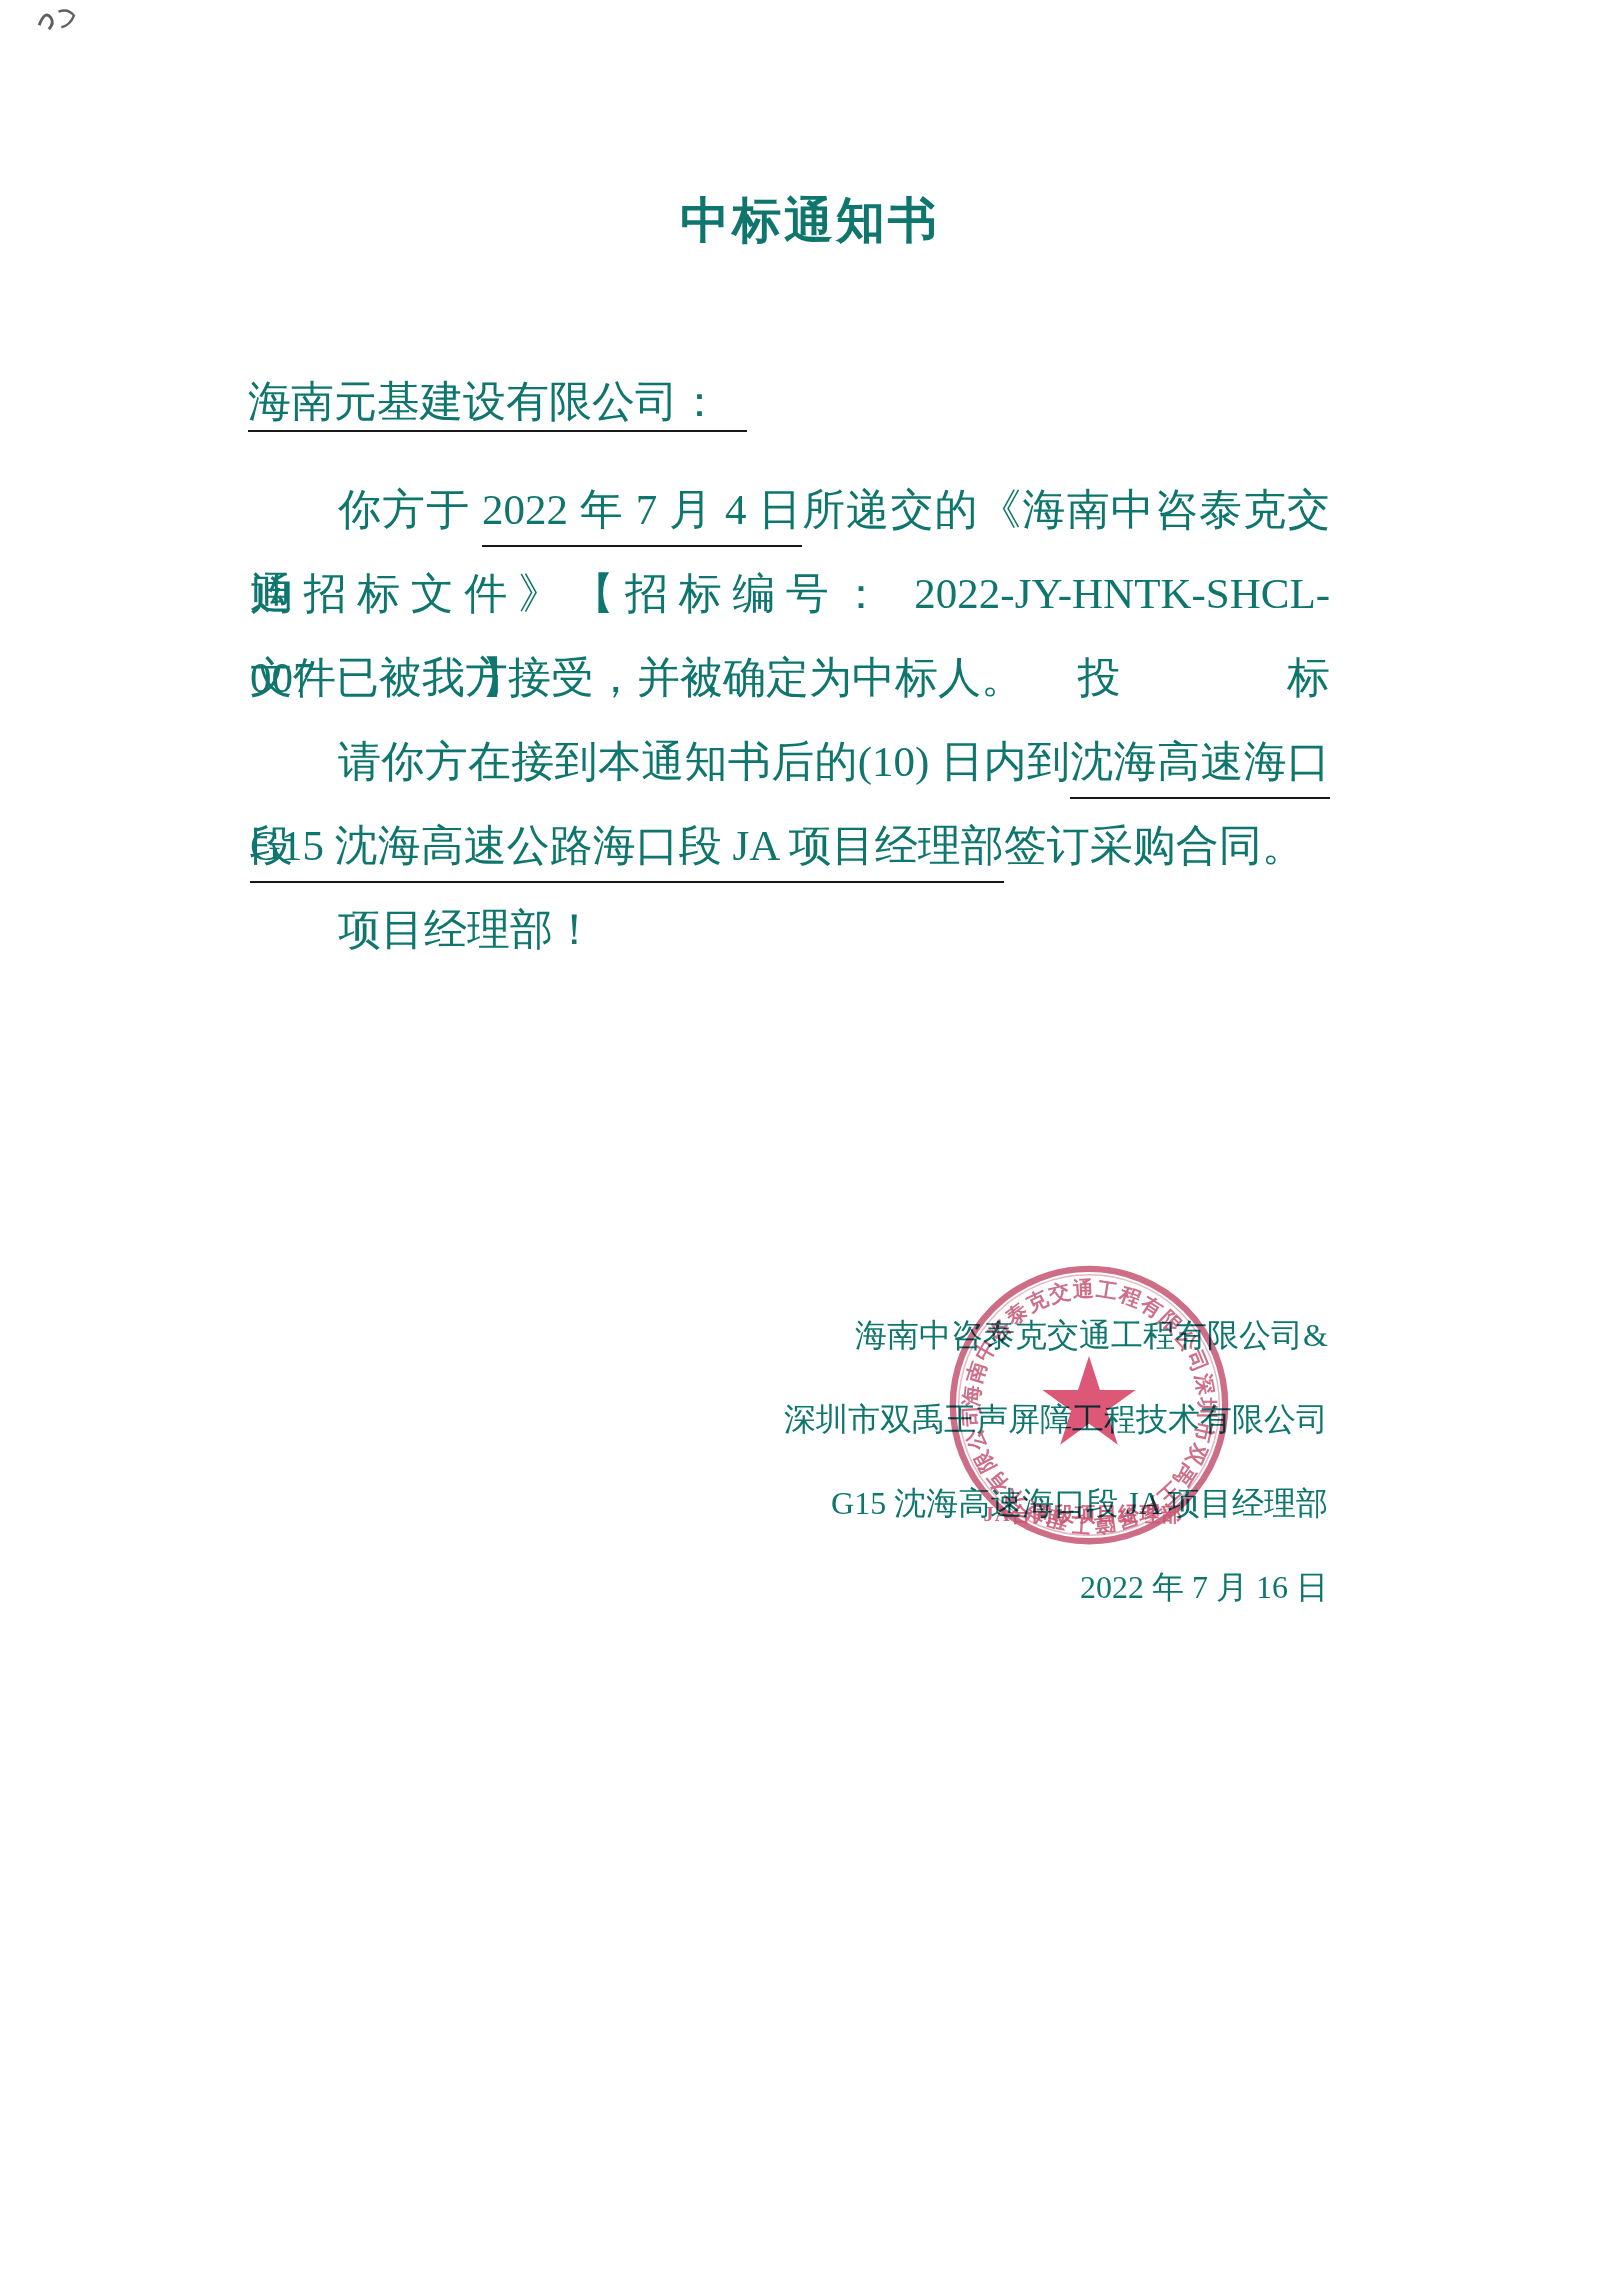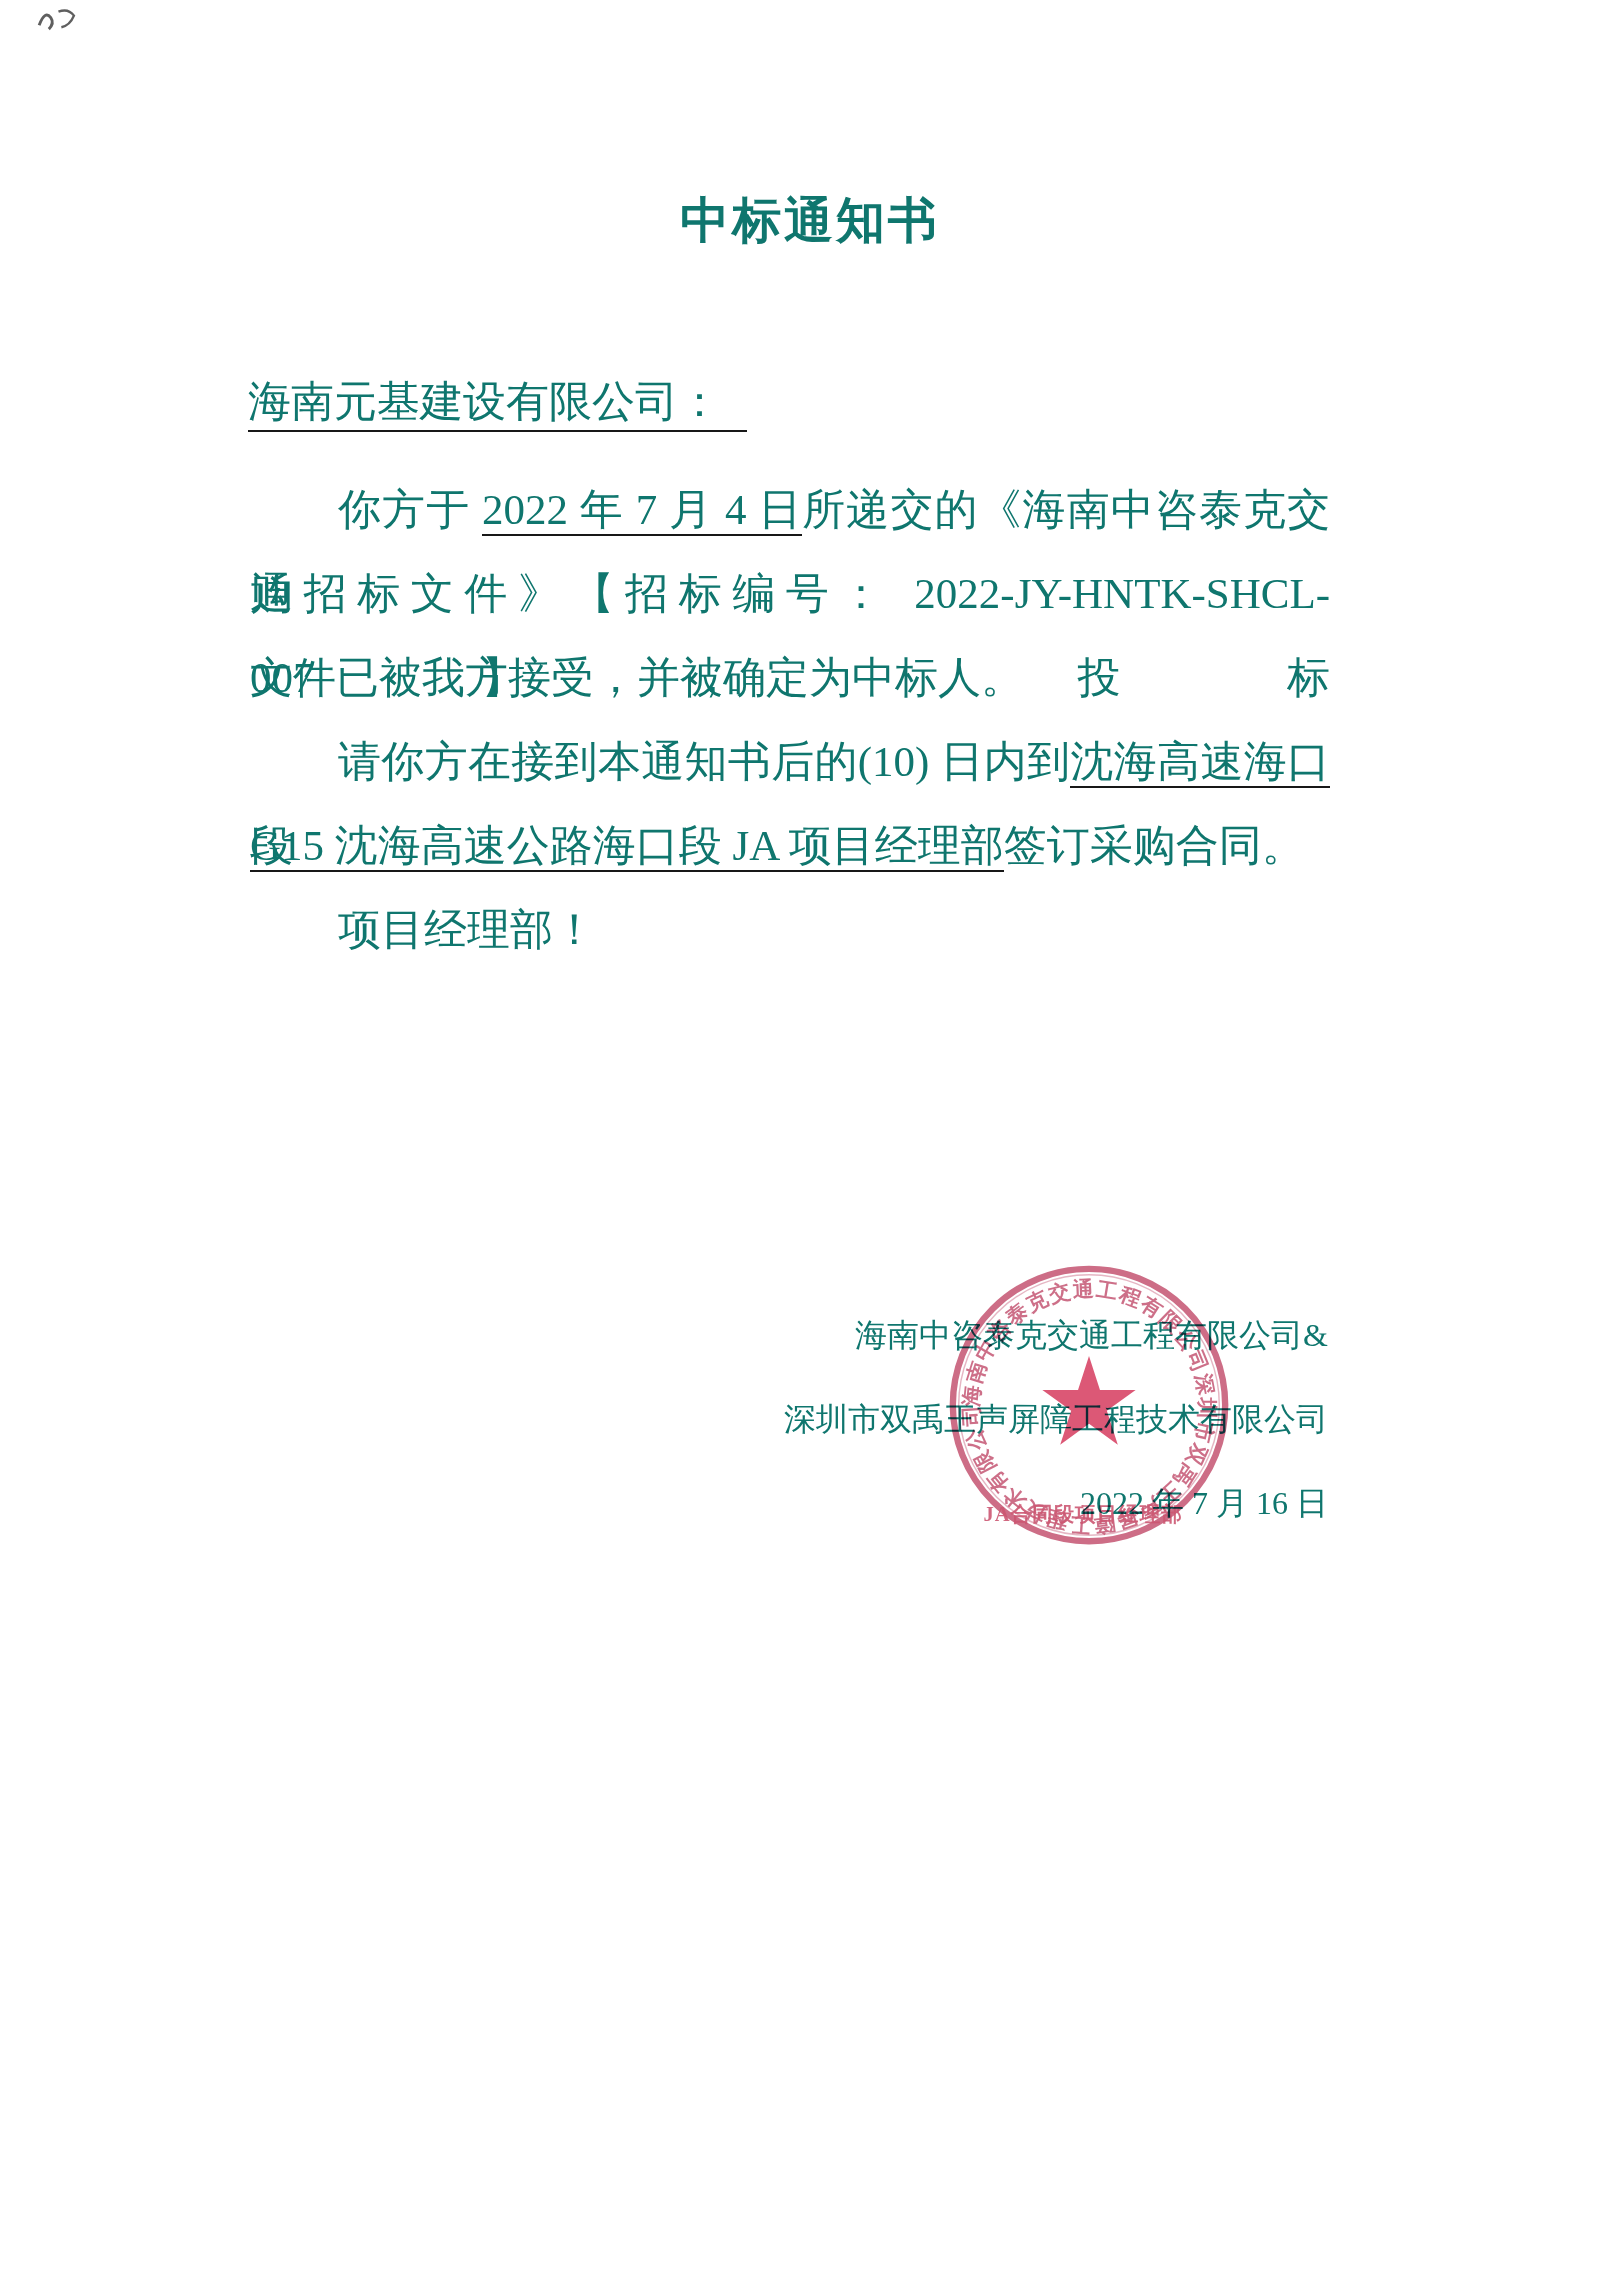--- a/index.html
+++ b/index.html
@@ -28,21 +28,21 @@
     position:absolute;left:250px;top:468px;width:1080px;
   }
   .bline{
     height:84px;line-height:84px;font-size:43px;
     white-space:normal;
   }
   .bline.fill{text-align:justify;text-align-last:justify;}
   .bline.indent{text-indent:88px;}
   .u{
     border-bottom:2.9px solid #181818;
-    padding-bottom:1px;
+    padding-bottom:12px;
   }
   .sig-block{
     position:absolute;right:292px;top:1293px;
     text-align:right;font-size:32px;
   }
   .sig-block .sline{height:84px;line-height:84px;}
   .seal{
     position:absolute;left:944px;top:1262px;width:290px;height:290px;
     mix-blend-mode:multiply;opacity:.93;
   }
@@ -71,20 +71,21 @@
     <div class="bline fill"><span>购招标文件》【招标编号： 2022-JY-HNTK-SHCL-007】， 投标</span></div>
     <div class="bline"><span>文件已被我方接受，并被确定为中标人。</span></div>
     <div class="bline indent fill"><span>请你方在接到本通知书后的(10) 日内到</span><span class="u">沈海高速海口段</span></div>
     <div class="bline"><span class="u">G15 沈海高速公路海口段 JA 项目经理部</span><span>签订采购合同。</span></div>
     <div class="bline indent"><span>项目经理部！</span></div>
   </div>
 
   <div class="sig-block">
     <div class="sline">海南中咨泰克交通工程有限公司&amp;</div>
     <div class="sline">深圳市双禹王声屏障工程技术有限公司</div>
+    <div class="sline">G15 沈海高速海口段 JA 项目经理部</div>
     <div class="sline">2022 年 7 月 16 日</div>
   </div>
 
   <svg class="seal" viewBox="0 0 296 296">
     <defs>
       <path id="ringpath" d="M 35,148 a 113,113 0 1 1 226,0 a 113,113 0 1 1 -226,0" fill="none"></path>
       <filter id="sealblur">
           <feGaussianBlur stdDeviation="0.7"></feGaussianBlur>
         </filter>
     </defs>

